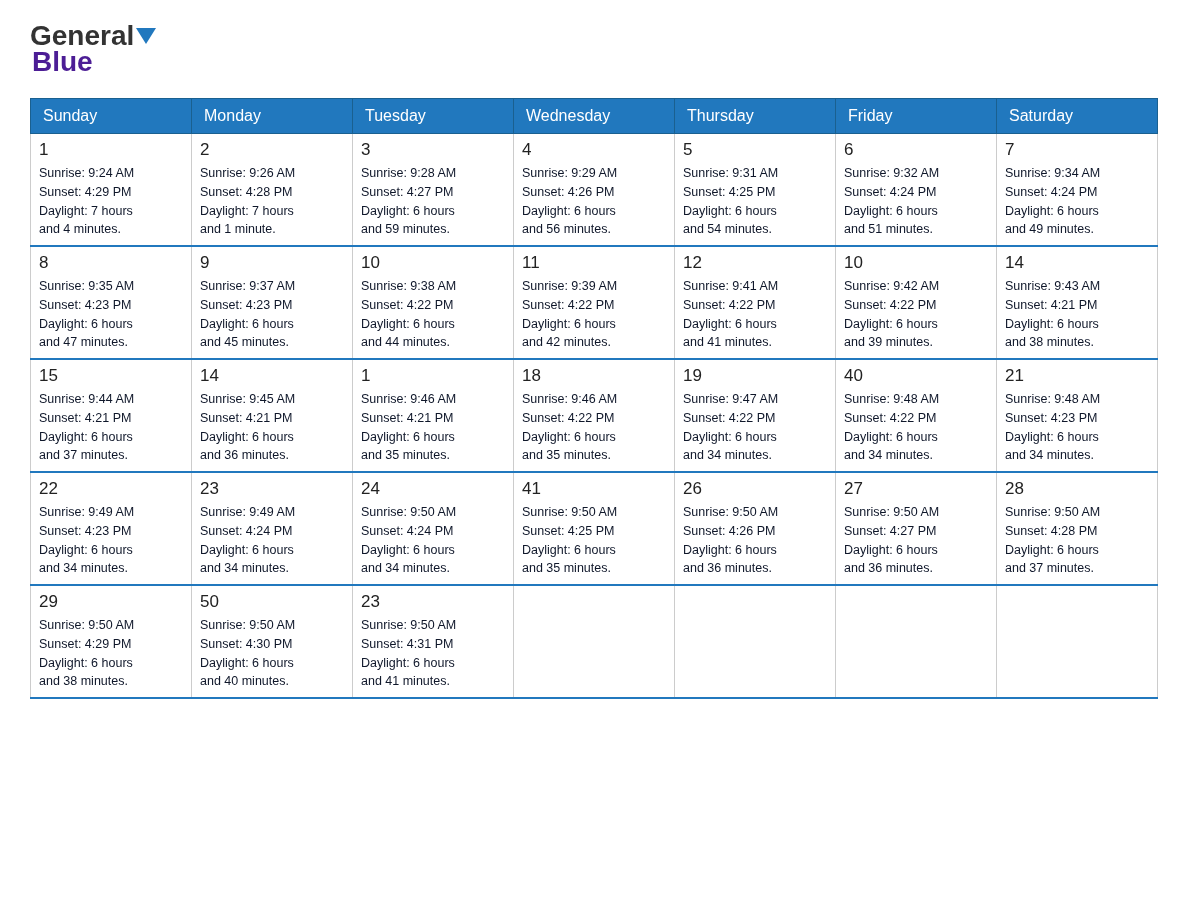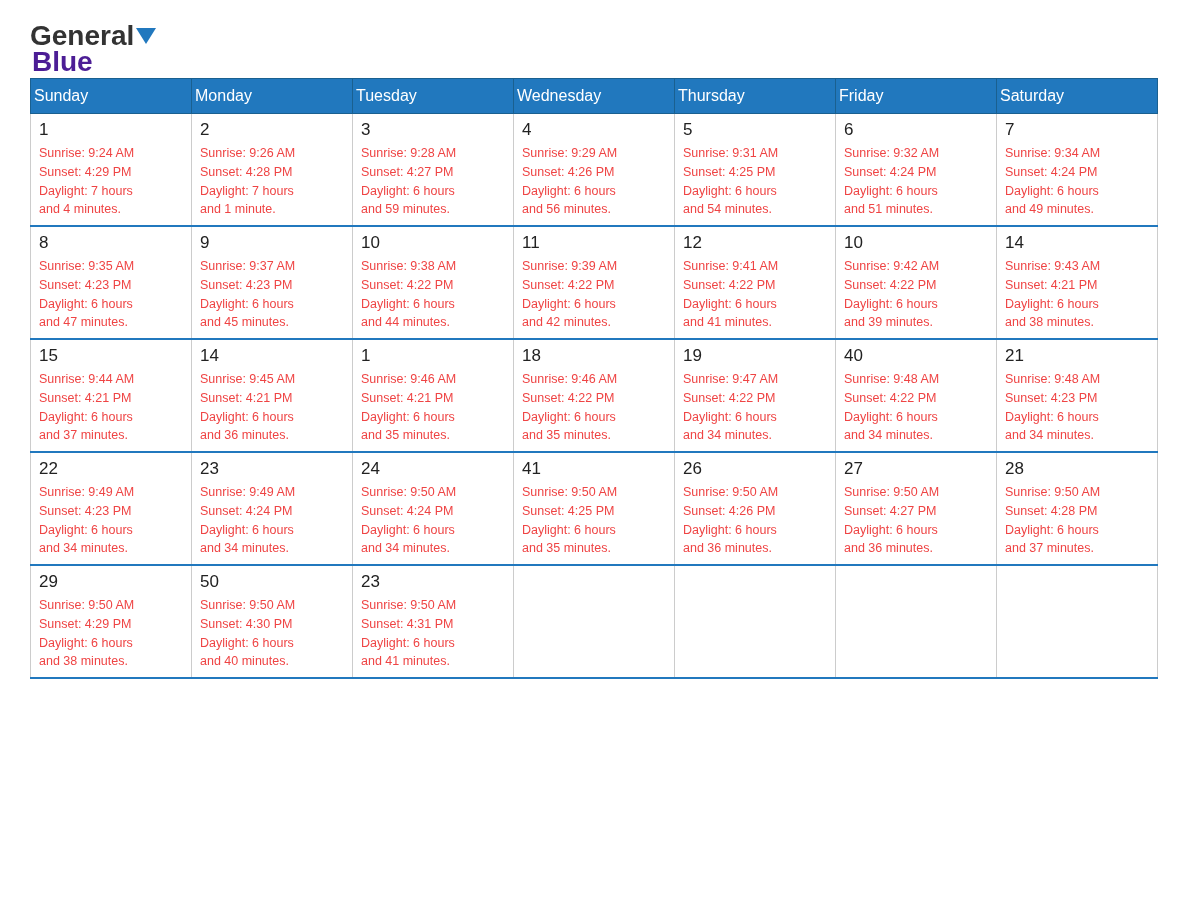--- a/index.html
+++ b/index.html
@@ -7,20 +7,21 @@
       font-family: Arial, sans-serif;
       background: #fff;
       padding: 20px 30px;
       width: 1188px;
       min-height: 918px;
     }
     .header {
       display: flex;
       justify-content: space-between;
       align-items: flex-end;
+      margin-bottom: 20px;
     }
     .logo {
       display: flex;
       flex-direction: column;
       align-items: flex-start;
     }
     .title-block {
       text-align: right;
     }
     .month-title {
@@ -36,39 +37,39 @@
     }
     table {
       width: 100%;
       border-collapse: collapse;
       font-size: 13px;
     }
     thead tr th {
       background-color: #2178be;
       color: #fff;
       text-align: left;
-      padding: 8px 3px;
+      padding: 8px 12px;
       font-size: 16px;
       font-weight: normal;
       border: 1px solid #1a6090;
     }
     tbody tr td {
       vertical-align: top;
       border: 1px solid #ccc;
       padding: 6px 8px;
       width: 14.28%;
     }
     .day-number {
       font-size: 17px;
       color: #222;
       margin-bottom: 4px;
     }
     .day-info {
       font-size: 12.5px;
-      color: #ef4444;
+      color: #0f172a;
       line-height: 1.5;
     }
     tbody tr {
       border-bottom: 2px solid #2178be;
     }
     .empty-cell {
       background: #fff;
     }
   </style>
 </head>

